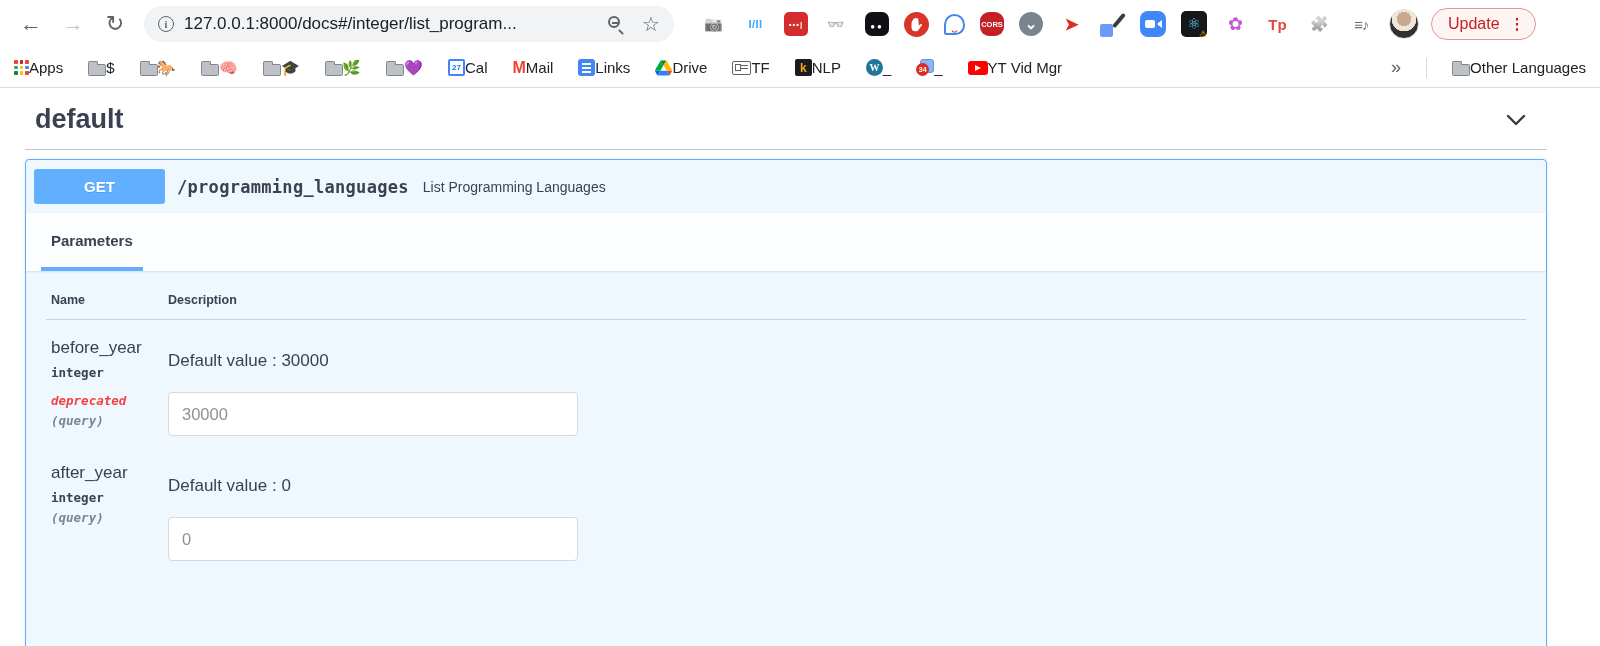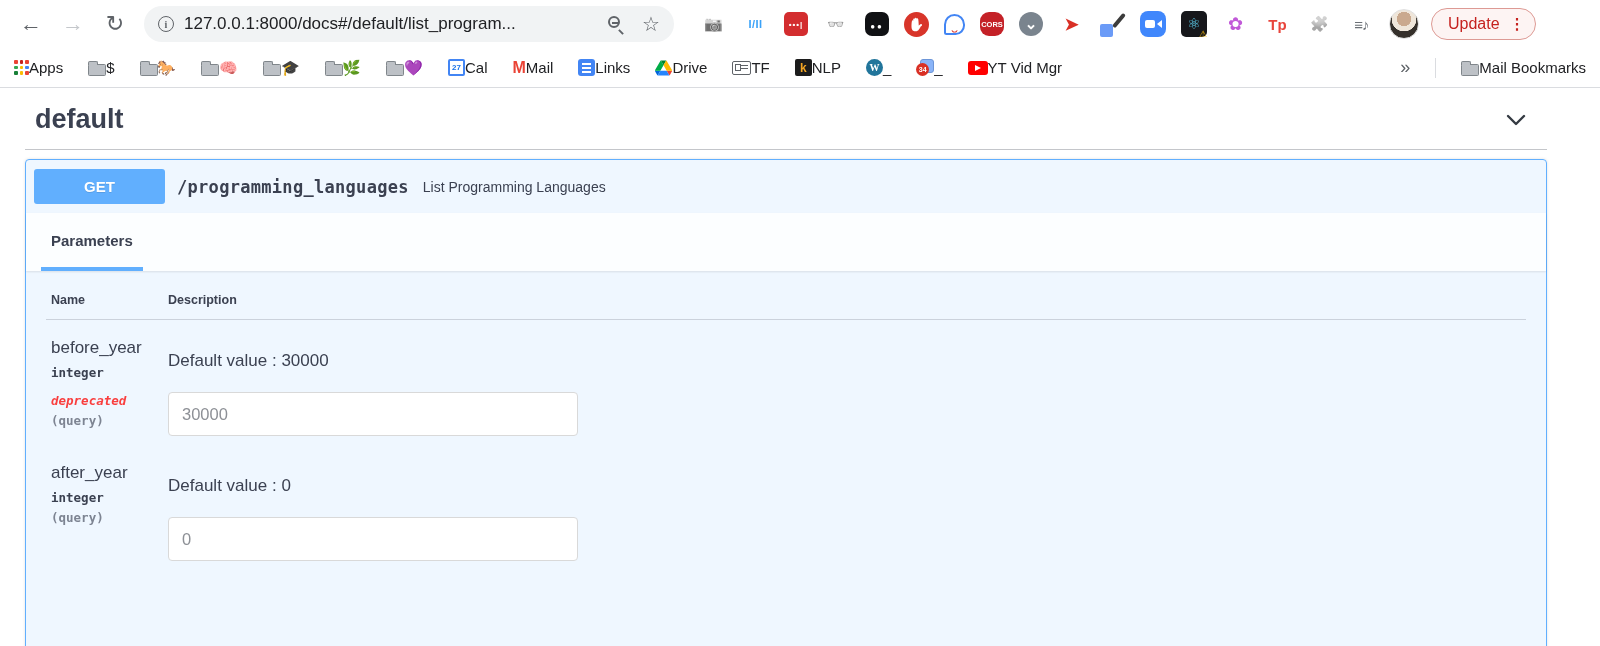--- a/index.html
+++ b/index.html
@@ -141,39 +141,39 @@
   .t-head span:last-child { padding-left:0; }
   .p-row { display:grid; grid-template-columns:122px 1fr; padding-top:18px; }
   .p-name-cell { padding-left:5px; }
   .p-name { font-size:17px; color:#3b4151; }
   .p-type { font-family:"DejaVu Sans Mono","Liberation Mono",monospace; font-size:12.5px; font-weight:700;
     color:#3b4151; margin-top:7px; }
   .p-deprecated { font-family:"DejaVu Sans Mono","Liberation Mono",monospace; font-size:12.5px;
     font-weight:700; font-style:italic; color:#f93e3e; margin-top:13px; }
   .p-deprecated:empty { display:none; margin:0; }
   .p-in { font-family:"DejaVu Sans Mono","Liberation Mono",monospace; font-size:12.5px; font-weight:700;
-    color:#7d8492; margin-top:5px; }
+    font-style:italic; color:#7d8492; margin-top:5px; }
   .default-line { font-size:17px; color:#3b4151; margin-top:13px; }
   .default-line .lbl { }
   .p-input { display:block; width:410px; height:44px; margin-top:21px; border:1px solid #d9d9d9;
     border-radius:4px; background:#fff; padding:0 13px; font-size:16.5px; color:#8d9096;
     font-family:"Liberation Sans",sans-serif; }
   .p-row + .p-row { margin-top:9px; }
 </style>
 </head>
 <body>
 
 <div class="toolbar">
   <span class="nav-btn">←</span>
   <span class="nav-btn disabled">→</span>
   <span class="nav-btn">↻</span>
 
   <div class="url-pill">
     <span class="info-circle">i</span>
-    <span class="url-text">127.0.0.1:8000/docs#/default/list_program...</span>
+    <span class="url-text">127.0.0.1:8000/docs#/integer/list_program...</span>
     <span class="url-spacer"></span>
     <span class="mag">
       <i class="lens"></i>
         <i class="minus"></i>
         <i class="handle"></i>
     </span>
     <span class="star">☆</span>
   </div>
 
   <div class="ext-row">
@@ -302,21 +302,21 @@
     <span class="yt">
         <i></i>
       </span>
     <span class="bm-label">YT Vid Mgr</span>
   </div>
   <span class="bm-spacer"></span>
   <span class="overflow-chevron">»</span>
   <span class="bm-divider"></span>
   <div class="bm">
     <span class="folder"></span>
-    <span class="bm-label">Mail Bookmarks</span>
+    <span class="bm-label">Other Languages</span>
   </div>
 </div>
 
 <div class="content">
 
   <div class="tag-row">
     <span class="tag-title">default</span>
     <svg width="22" height="22" viewBox="0 0 22 22">
       <polyline points="3,7 11,15 19,7" fill="none" stroke="#343a42" stroke-width="2.4" stroke-linecap="round" stroke-linejoin="round"></polyline>
     </svg>

